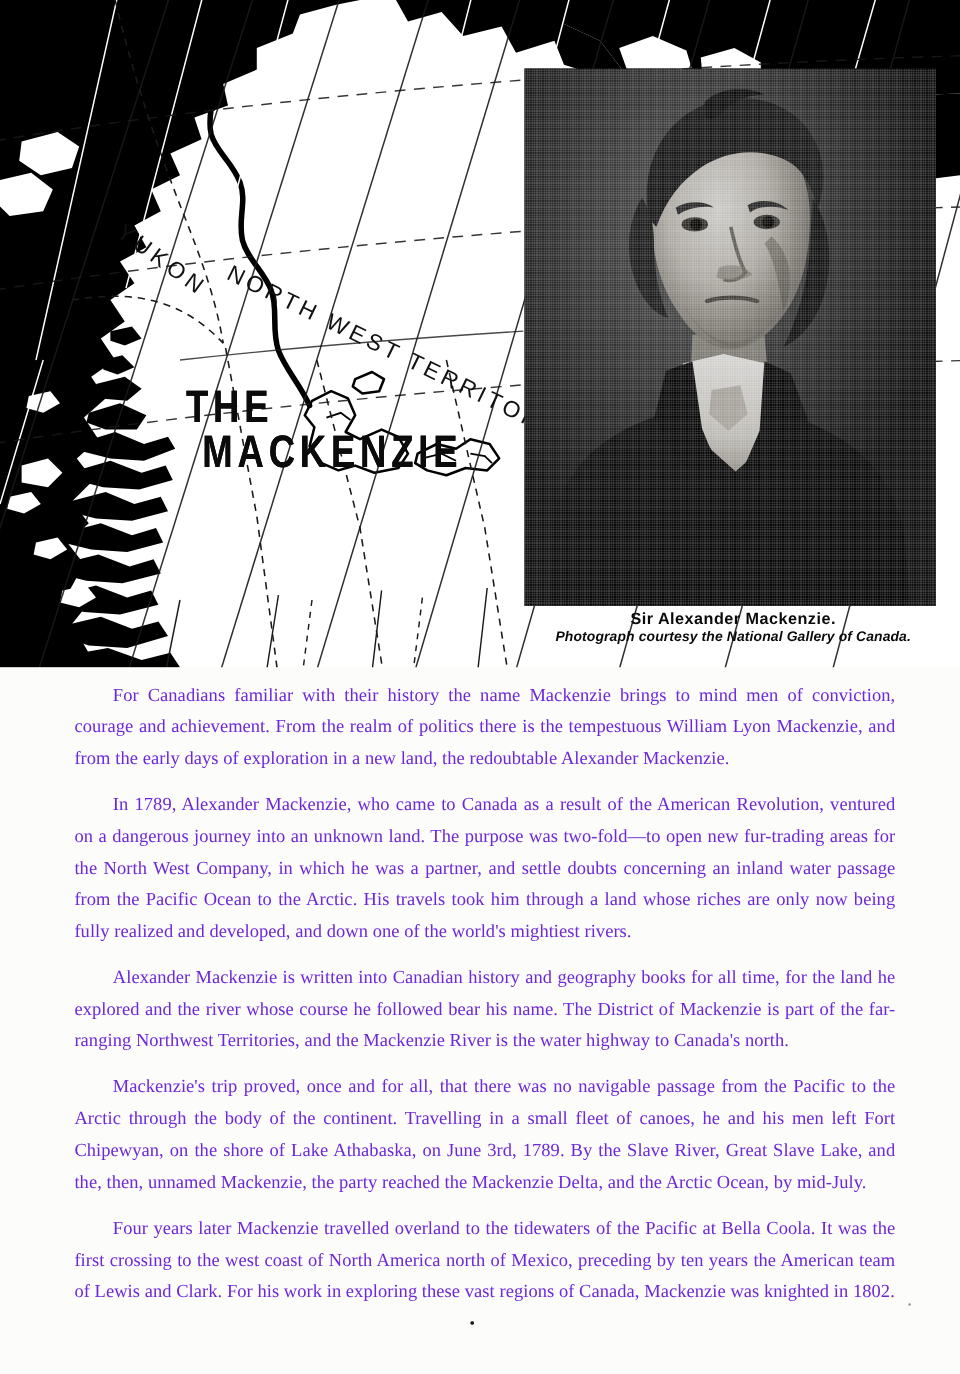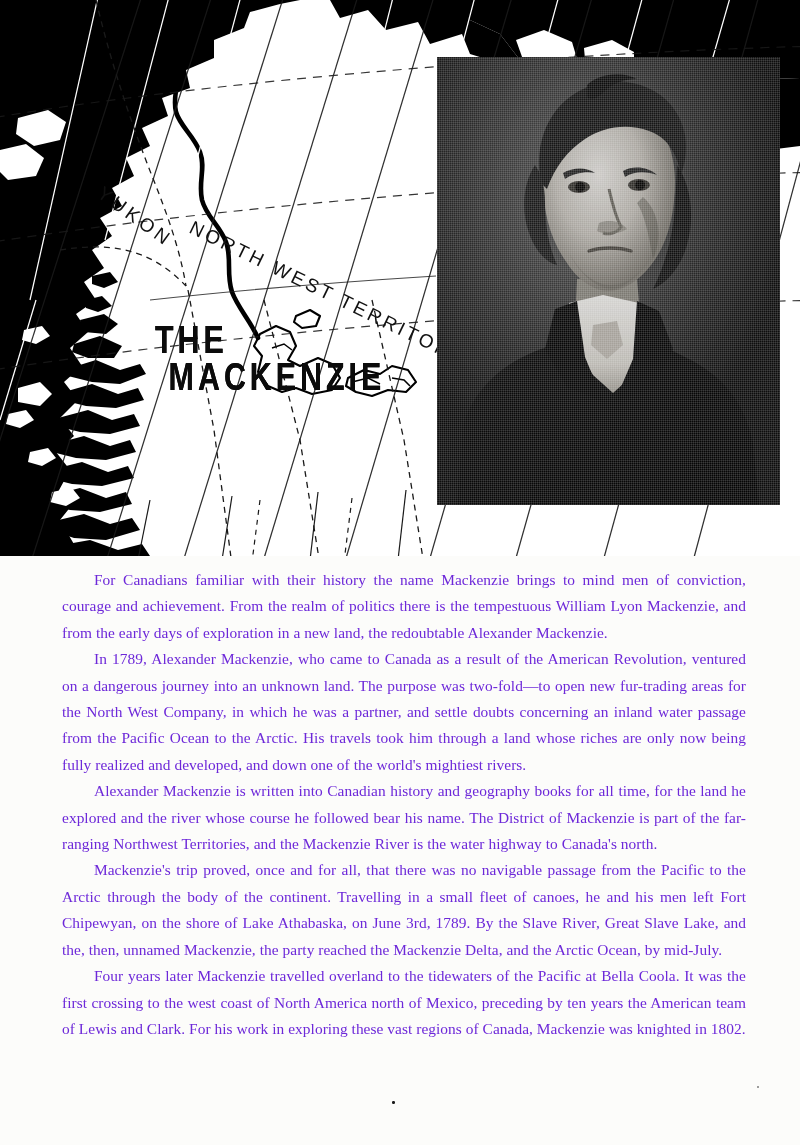--- a/index.html
+++ b/index.html
@@ -84,21 +84,21 @@
     margin:0 0 0 0;
     text-indent:32px;
     text-align:justify;
     font-family:"Liberation Serif", serif;
     font-size:15.4px;
     line-height:26.4px;
     color:#6d28d9;
     letter-spacing:.05px;
     -webkit-font-smoothing:none;
   }
-  #article p + p{margin-top:0;}
+  #article p + p{margin-top:12px;}
 
   
   .speck{position:absolute;background:#1a1a1a;border-radius:40%;}
 </style>
 </head>
 <body>
 
 <div id="page">
 
   <div id="map-figure">
@@ -371,20 +371,24 @@
 
         <path fill="#55514a" opacity=".45" d="
           M 206,140 C 222,154 226,180 216,202 C 212,180 208,158 200,146 Z"></path>
 
         <rect x="0" y="0" width="343" height="448" fill="#000" opacity="0.12"></rect>
       </svg>
       <div id="portrait-halftone"></div>
     </div>
   </div>
 
+  <div id="caption">
+    <span class="cap-line1">Sir Alexander Mackenzie.</span>
+    <span class="cap-line2">Photograph courtesy the National Gallery of Canada.</span>
+  </div>
 
   <div id="article">
     <p>For Canadians familiar with their history the name Mackenzie brings to mind men of conviction, courage and achievement. From the realm of politics there is the tempestuous William Lyon Mackenzie, and from the early days of exploration in a new land, the redoubtable Alexander Mackenzie.</p>
     <p>In 1789, Alexander Mackenzie, who came to Canada as a result of the American Revolution, ventured on a dangerous journey into an unknown land. The purpose was two-fold—to open new fur-trading areas for the North West Company, in which he was a partner, and settle doubts concerning an inland water passage from the Pacific Ocean to the Arctic. His travels took him through a land whose riches are only now being fully realized and developed, and down one of the world's mightiest rivers.</p>
     <p>Alexander Mackenzie is written into Canadian history and geography books for all time, for the land he explored and the river whose course he followed bear his name. The District of Mackenzie is part of the far-ranging Northwest Territories, and the Mackenzie River is the water highway to Canada's north.</p>
     <p>Mackenzie's trip proved, once and for all, that there was no navigable passage from the Pacific to the Arctic through the body of the continent. Travelling in a small fleet of canoes, he and his men left Fort Chipewyan, on the shore of Lake Athabaska, on June 3rd, 1789. By the Slave River, Great Slave Lake, and the, then, unnamed Mackenzie, the party reached the Mackenzie Delta, and the Arctic Ocean, by mid-July.</p>
     <p>Four years later Mackenzie travelled overland to the tidewaters of the Pacific at Bella Coola. It was the first crossing to the west coast of North America north of Mexico, preceding by ten years the American team of Lewis and Clark. For his work in exploring these vast regions of Canada, Mackenzie was knighted in 1802.</p>
   </div>
 
   <div class="speck" style="left:392px;top:1101px;width:3px;height:3px;"></div>

